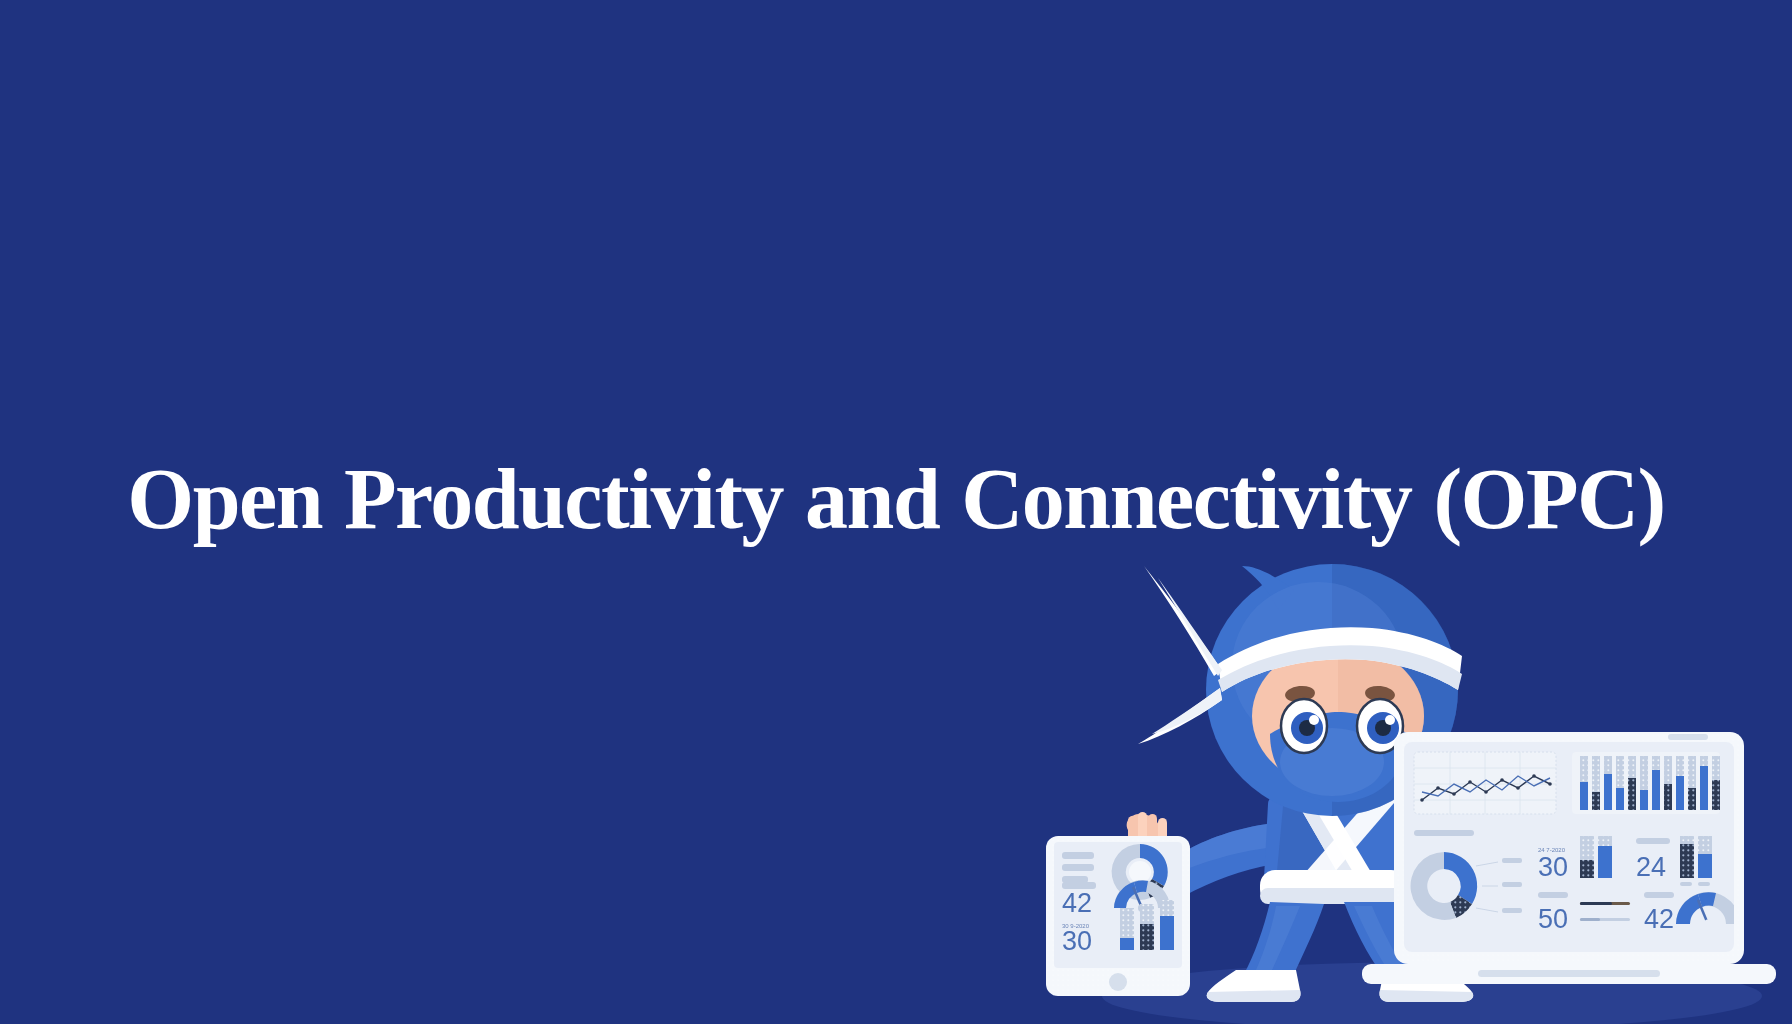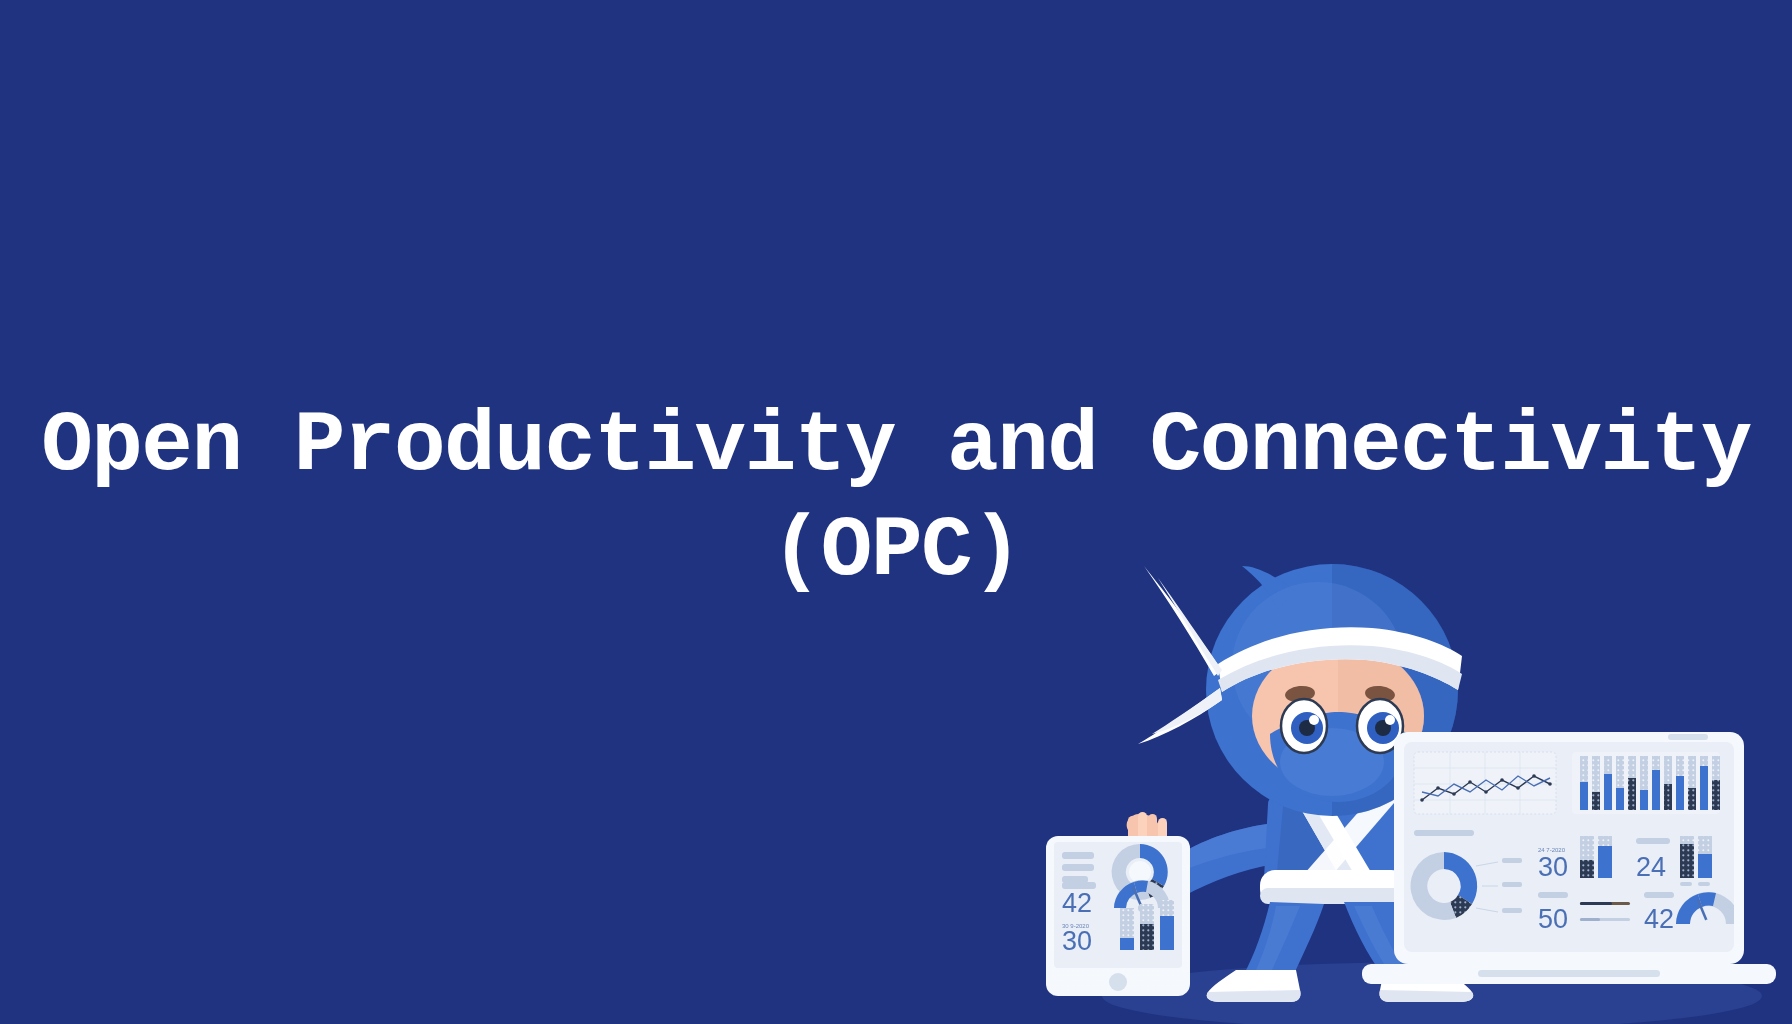--- a/index.html
+++ b/index.html
@@ -27,21 +27,21 @@
     display: flex;
     flex-direction: column;
     align-items: center;
     justify-content: center;
     pointer-events: none;
   }
   #title-text {
     width: 1740px;
     text-align: center;
     color: #ffffff;
-    font-family: Liberation Mono, monospace;
+    font-family: Liberation Serif, serif;
     font-weight: bold;
     font-size: 86px;
     line-height: 1.22;
     letter-spacing: -1.5px;
     margin-top: -26px;
     word-spacing: 2px;
   }
   
   #mascot {
     position: absolute;

